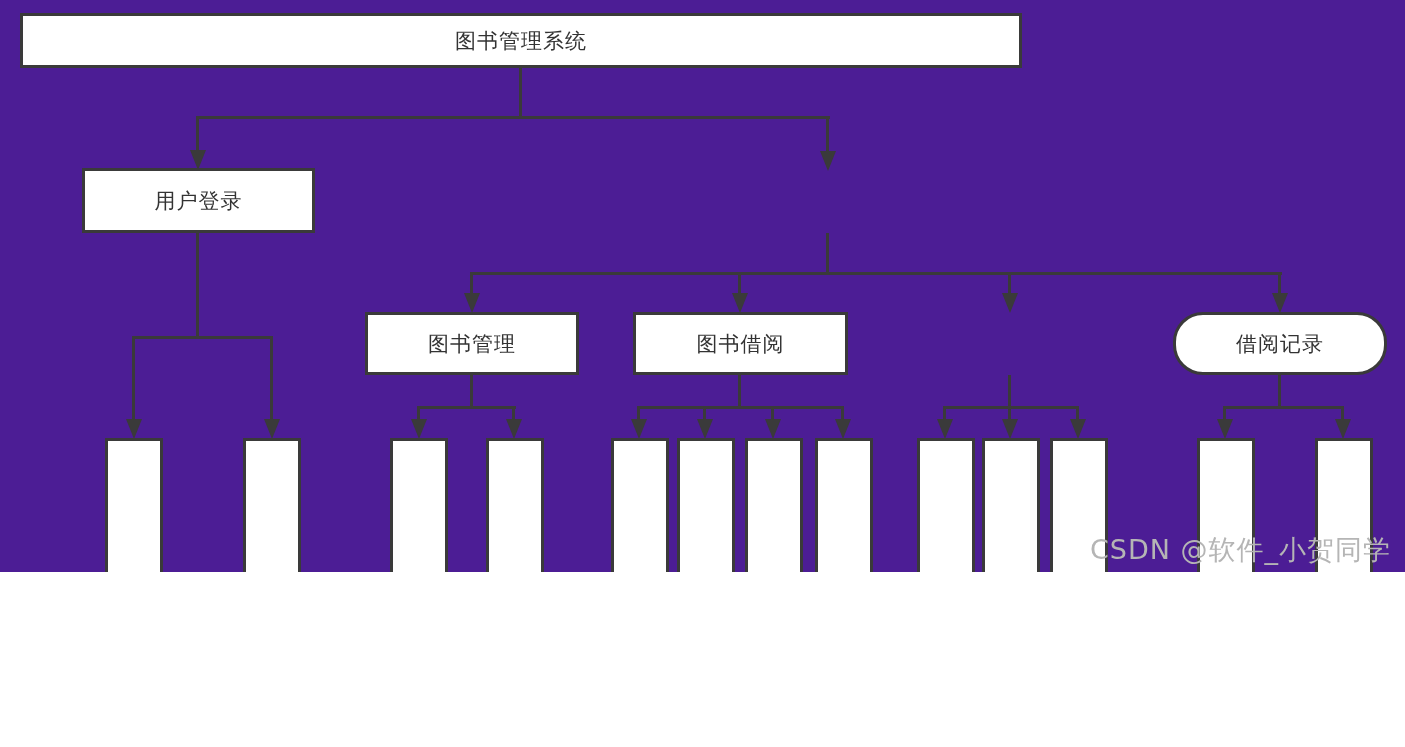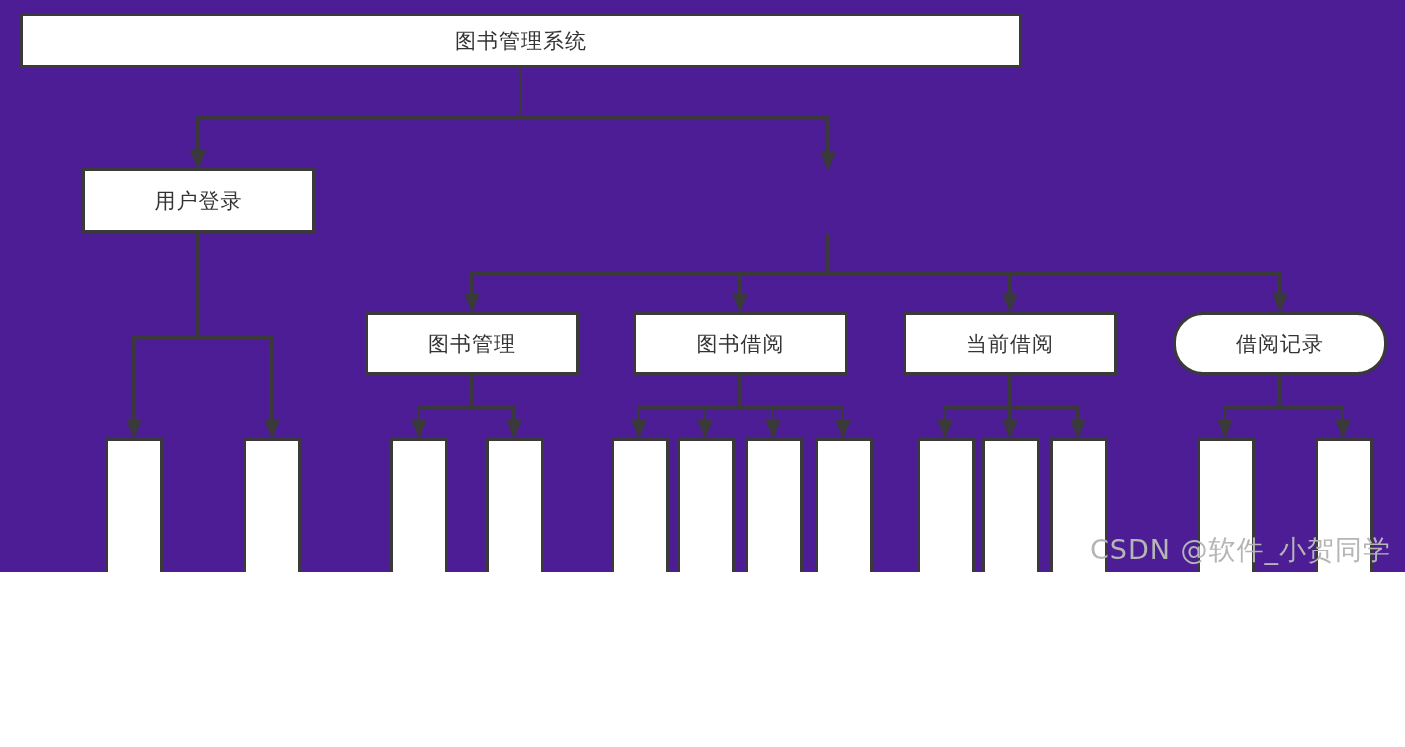--- a/index.html
+++ b/index.html
@@ -72,21 +72,20 @@
 <body>
 
 <div class="canvas">
 
   <div class="node" style="left:20px; top:13px; width:1002px; height:55px;">图书管理系统</div>
 
   <div class="node" style="left:82px; top:168px; width:233px; height:65px;">用户登录</div>
 
   <div class="node" style="left:365px; top:312px; width:214px; height:63px;">图书管理</div>
   <div class="node" style="left:633px; top:312px; width:215px; height:63px;">图书借阅</div>
-  <div class="node" style="left:903px; top:312px; width:214px; height:63px;">当前借阅</div>
   <div class="node" style="left:1173px; top:312px; width:214px; height:63px;border-radius:30px;">借阅记录</div>
 
   <div class="vnode" style="left:105px;">
     <span>用户登录</span>
   </div>
   <div class="vnode" style="left:243px;">
     <span>注销登录</span>
   </div>
 
   <div class="vnode" style="left:390px;">

